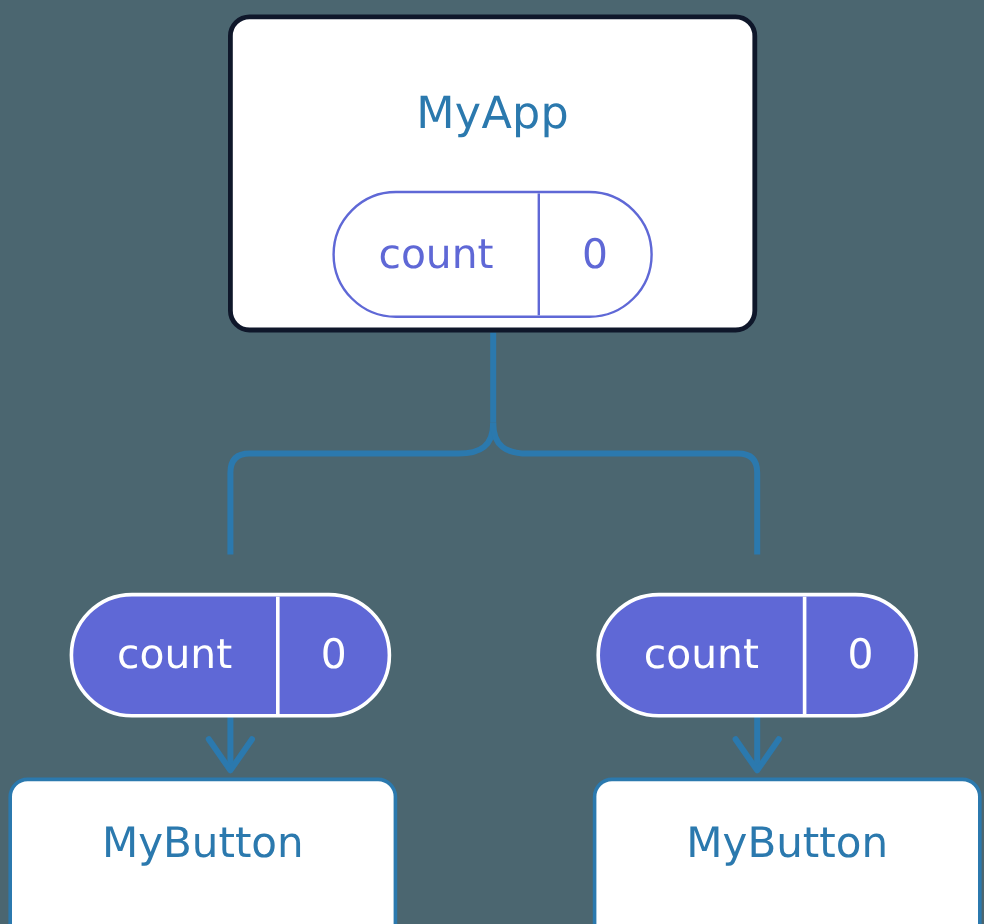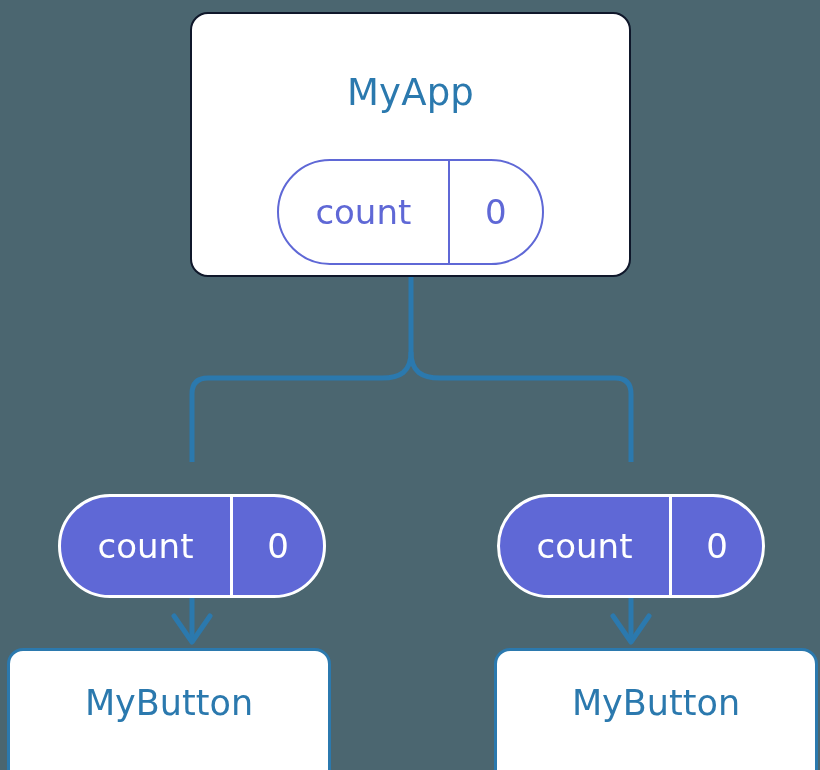--- a/index.html
+++ b/index.html
@@ -26,21 +26,21 @@
     width: 820px;
     height: 770px;
     pointer-events: none;
   }
 
   
   .comp-card {
     position: absolute;
     box-sizing: border-box;
     background: #ffffff;
-    border: 2px solid #0f172a;
+    border: 4px solid #0f172a;
     border-radius: 18px;
   }
   #root-card {
     left: 190px;
     top: 12px;
     width: 441px;
     height: 265px;
   }
   .comp-title {
     position: absolute;

